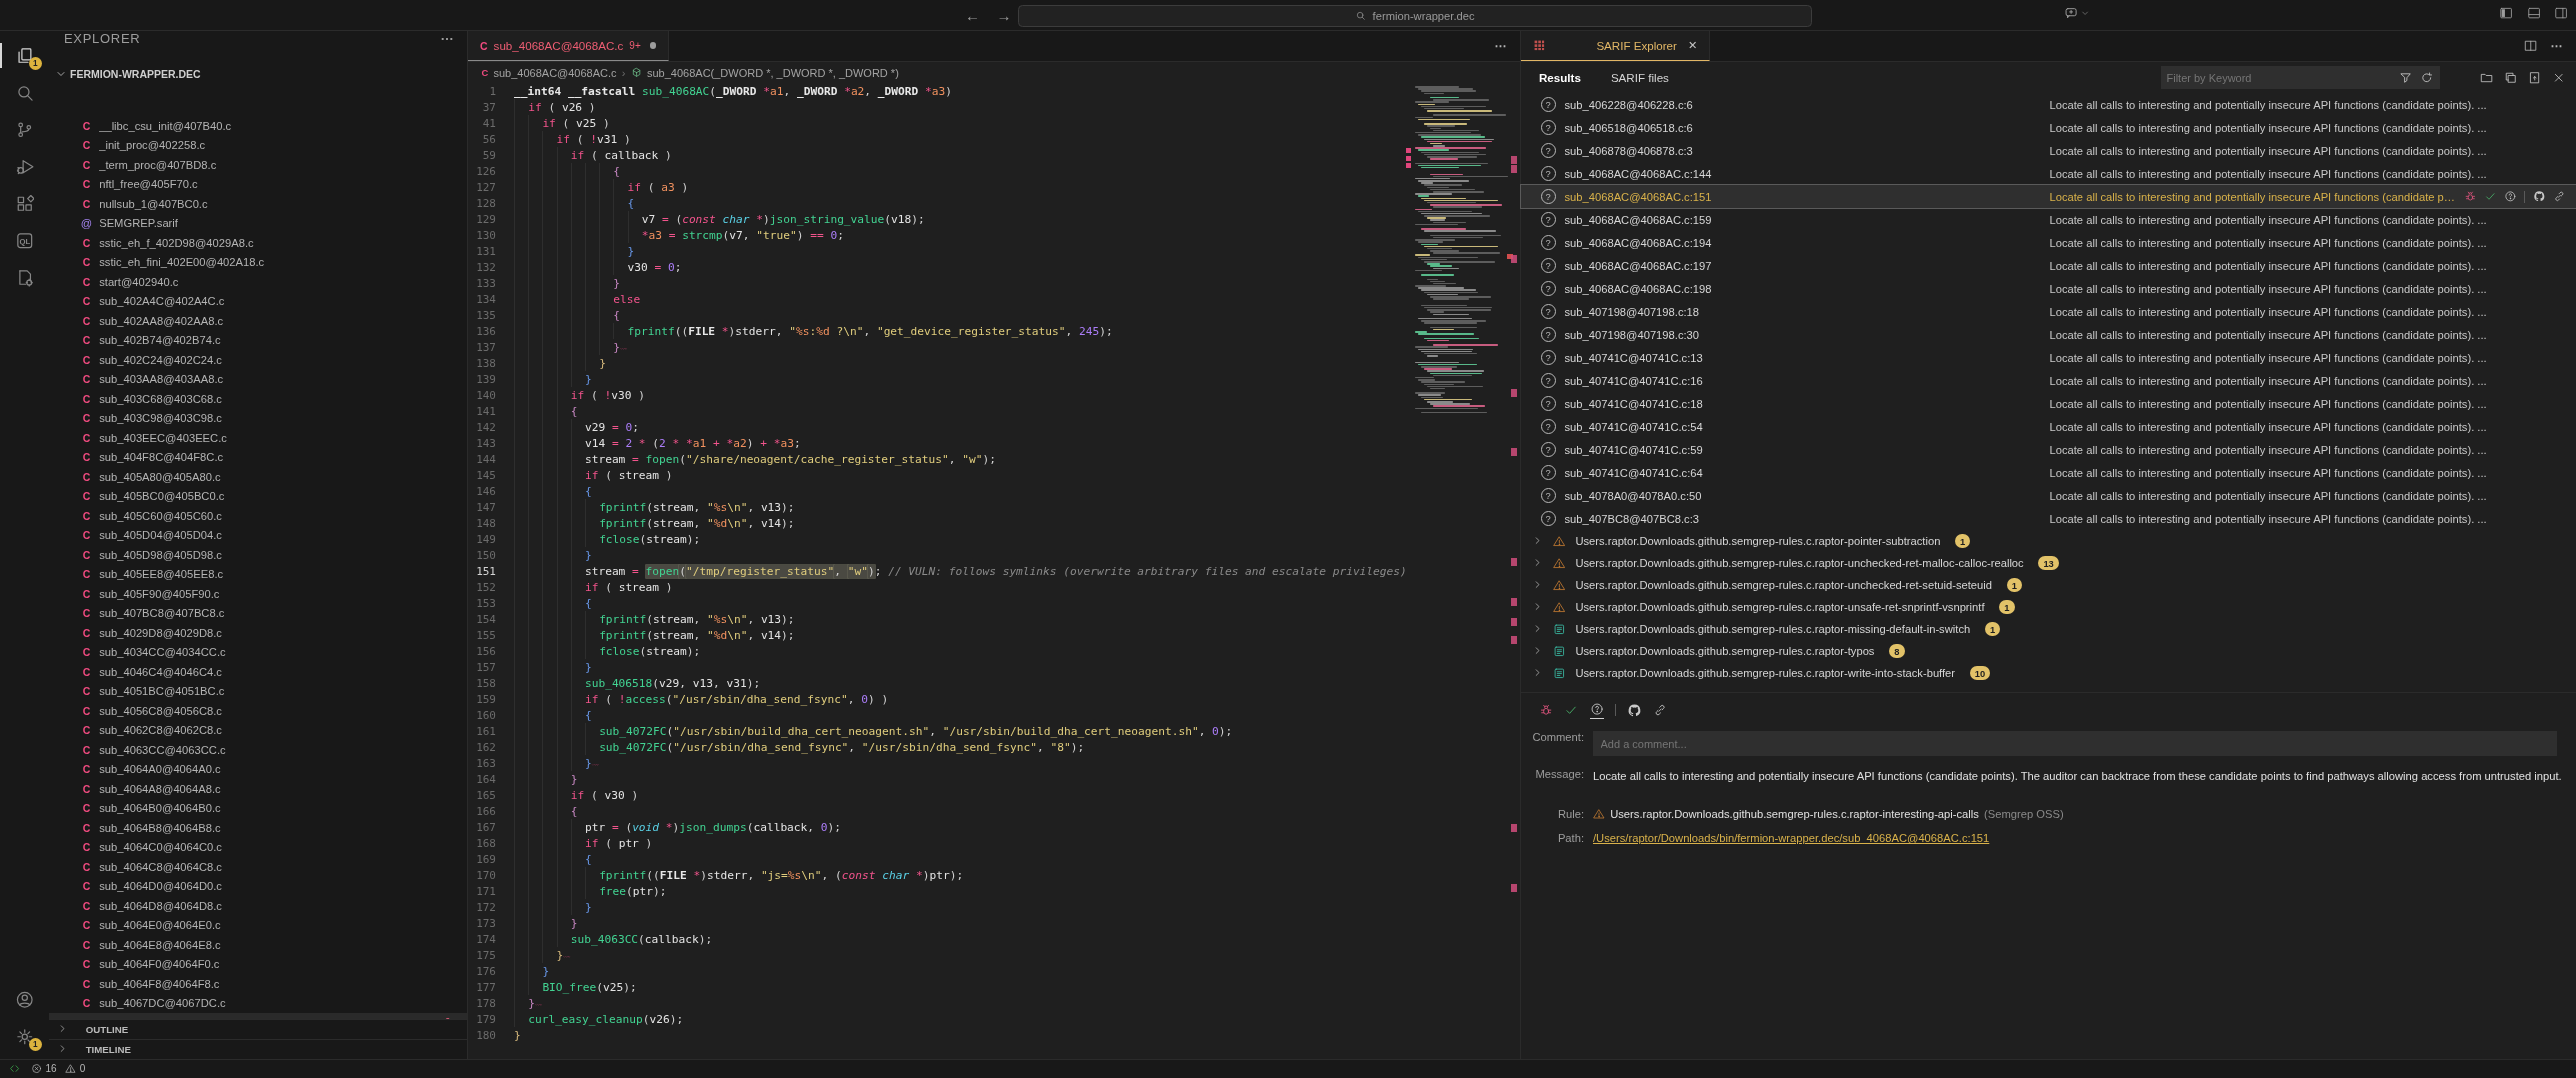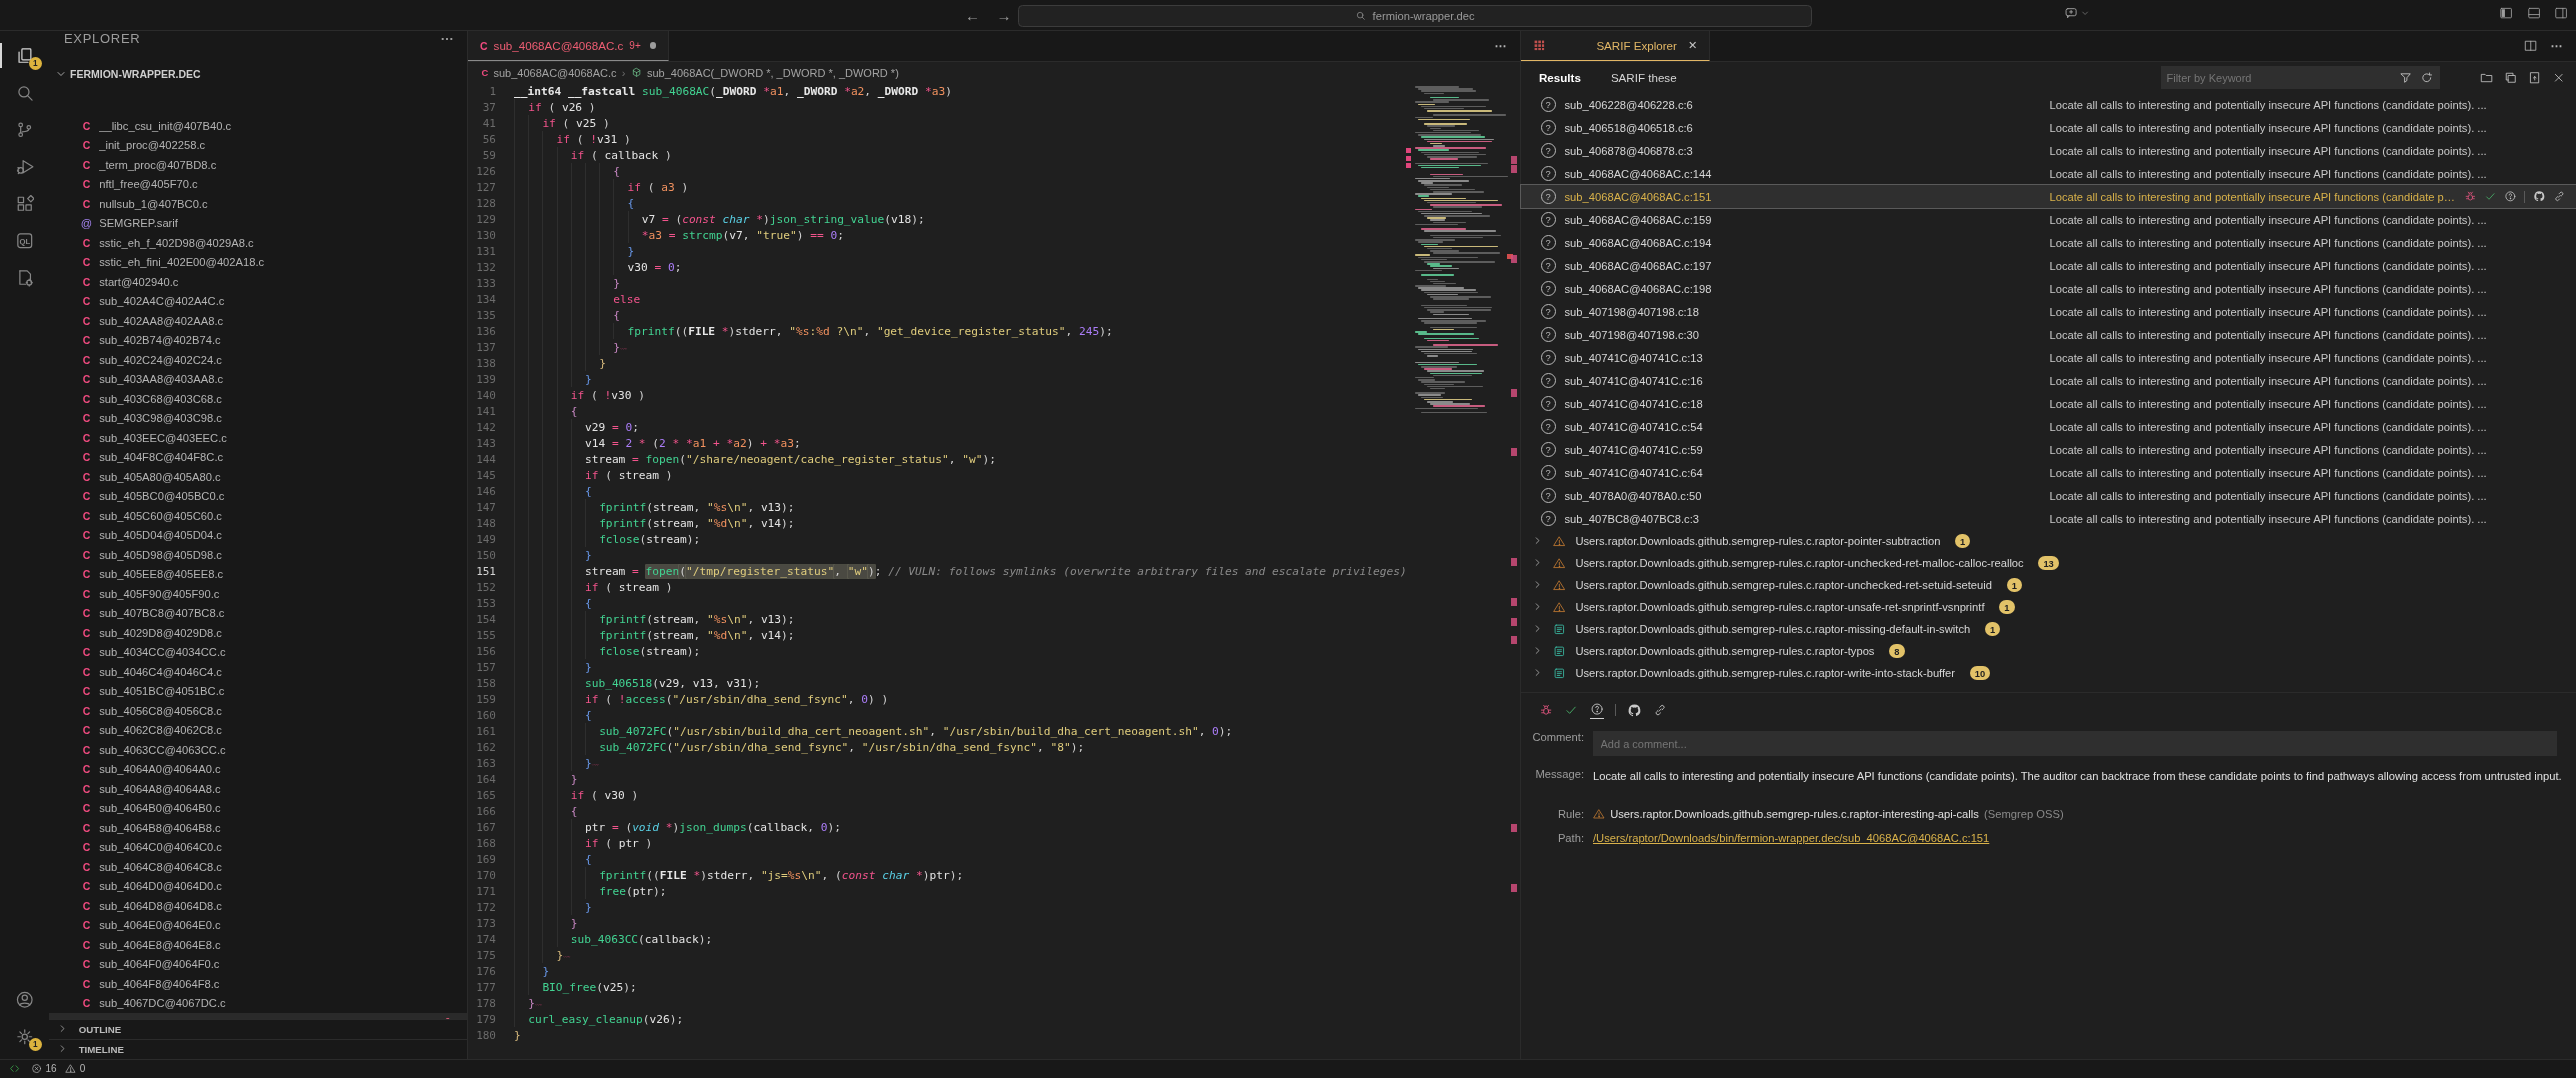--- a/index.html
+++ b/index.html
@@ -27,21 +27,21 @@
   #sidebar { position:absolute; left:49px; top:31px; bottom:19.5px; width:419px; background:#181818; border-right:0.7px solid #2b2b2b; overflow:hidden; }
   #sb-header { height:33px; display:flex; justify-content:space-between; padding:0 12px 0 15px; color:#9d9d9d; font-size:13px; letter-spacing:0.7px; }
   #sb-root { height:19.5px; display:flex; align-items:center; gap:3px; padding-left:6px; font-weight:bold; font-size:10.5px; color:#cfcfcf; cursor:pointer; }
   #sb-root svg { width:12px; height:12px; }
   #file-list { position:absolute; top:85px; left:0; right:0; bottom:40px; overflow:hidden; }
   .file-row { height:19.5px; display:flex; align-items:center; padding:0 10.5px 0 30px; cursor:pointer; font-size:11.2px; color:#b4b4b4; white-space:nowrap; }
   .file-row .ficon { width:15px; text-align:center; margin-right:5.2px; font-weight:bold; font-size:10.5px; color:#ee4b7f; flex:0 0 15px; }
   .file-row .ficon.sarif { color:#a584f0; font-weight:normal; font-size:11.2px; }
   .file-row.selected { background:#2a2a2a; color:#f0607e; }
   .file-row .fbadge { margin-left:auto; color:#f0607e; font-size:10px; }
-  .sb-section { position:absolute; left:0; right:0; height:20px; border-top:0.7px solid #2b2b2b; display:flex; align-items:center; gap:11px; padding-left:7.5px; font-size:9.7px; font-weight:bold; color:#bbbbbb; cursor:pointer; }
+  .sb-section { position:absolute; left:0; right:0; height:20px; border-top:0.7px solid #2b2b2b; display:flex; align-items:center; gap:18px; padding-left:7.5px; font-size:9.7px; font-weight:bold; color:#bbbbbb; cursor:pointer; }
   .sb-section svg { width:11.2px; height:11.2px; }
 
   
   #editor { position:absolute; left:468px; top:31px; bottom:19.5px; width:1052px; background:#1f1f1f; }
   #tabbar { height:31px; background:#181818; display:flex; align-items:stretch; border-bottom:0.7px solid #2b2b2b; }
   #tab1 { display:flex; align-items:center; gap:6px; padding:0 12px; background:#1f1f1f; border-right:0.7px solid #2b2b2b; border-bottom:0.7px solid #8a8a8a; cursor:pointer; }
   #tab1 .cicon { color:#ee4b7f; font-weight:bold; font-size:10.5px; }
   #tab1 .tlabel { color:#ee5d73; font-size:11.6px; }
   #tab1 .tbadge { color:#ee5d73; font-size:10px; }
   #tab1 .tdot { width:6.7px; height:6.7px; border-radius:50%; background:#9d9d9d; margin-left:3px; }
@@ -734,21 +734,21 @@
       <svg class="ic" viewBox="0 0 24 24">
           <rect x="3" y="4" width="18" height="16"></rect>
           <path d="M12 4v16"></path>
         </svg>
       <span style="letter-spacing:1.5px; font-weight:bold;">⋯</span>
     </div>
   </div>
 
   <div id="p-toolbar">
     <span class="view-tab sel">Results</span>
-    <span class="view-tab">SARIF these</span>
+    <span class="view-tab">SARIF files</span>
     <div id="filter-wrap">
       <input id="filter-input" placeholder="Filter by Keyword" style="">
       <svg class="ic" viewBox="0 0 24 24">
           <path d="M4 5h16l-6 7v5l-4 3v-8z"></path>
         </svg>
       <svg class="ic" viewBox="0 0 24 24">
           <path d="M19 12a7 7 0 1 1-2.1-5"></path>
           <path d="M17 3.5V7h3.5"></path>
         </svg>
     </div>

